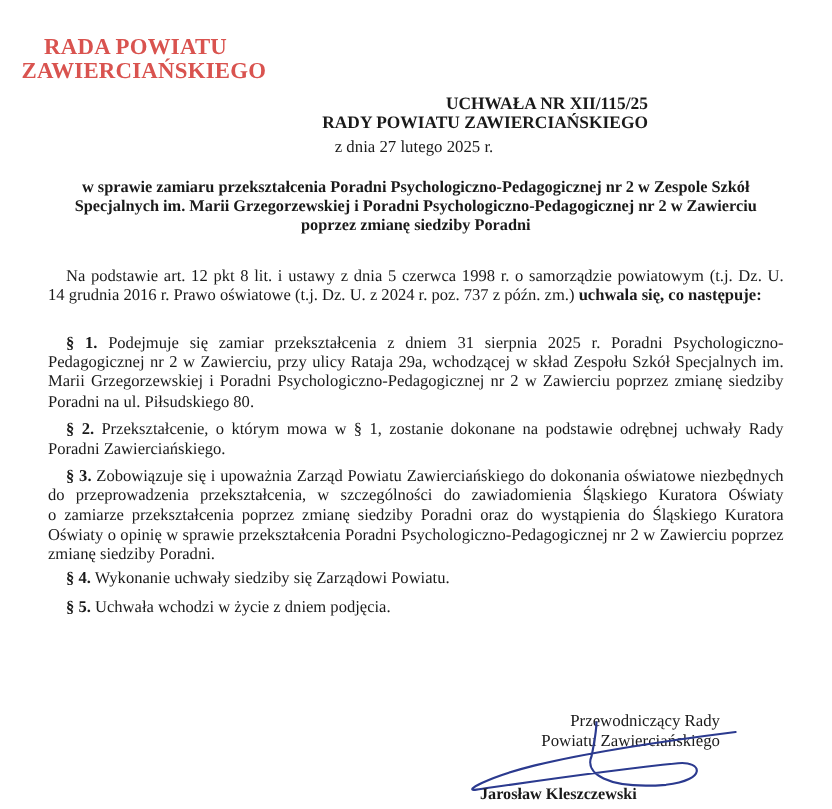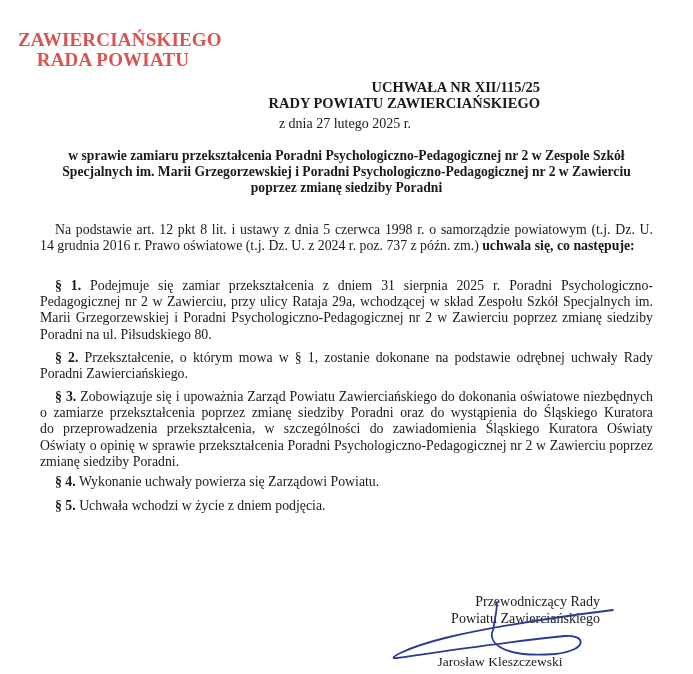--- a/index.html
+++ b/index.html
@@ -22,29 +22,29 @@
     font-weight: bold; font-size: 13.6px; line-height: 16px;
   }
   .para {
     left: 40px; width: 613px; font-size: 13.8px; line-height: 16.2px;
   }
   .line { display: block; text-align: justify; text-align-last: justify; white-space: nowrap; }
   .line.last { text-align-last: left; }
   .indent { padding-left: 15px; }
   b { font-weight: bold; }
   .sig { left: 400px; top: 593px; width: 200px; text-align: right; font-size: 14px; line-height: 17px; }
-  .signame { left: 400px; top: 654px; width: 200px; text-align: center; font-size: 13.5px; font-weight: normal; }
+  .signame { left: 400px; top: 654px; width: 200px; font-size: 13.5px; font-weight: bold; }
   .signature { left: 385px; top: 600px; }
 </style>
 </head>
 <body>
 
 <div class="abs stamp">
+  <div>RADA POWIATU</div>
   <div>ZAWIERCIAŃSKIEGO</div>
-  <div>RADA POWIATU</div>
 </div>
 
 <div class="abs title">
   <div>UCHWAŁA NR XII/115/25</div>
   <div>RADY POWIATU ZAWIERCIAŃSKIEGO</div>
 </div>
 
 <div class="abs date">z dnia 27 lutego 2025 r.</div>
 
 <div class="abs subject">
@@ -65,28 +65,28 @@
   <span class="line last">Poradni na ul. Piłsudskiego 80.</span>
 </div>
 
 <div class="abs para" style="top:350px;">
   <span class="line indent"><b>§ 2.</b> <span>Przekształcenie, o którym mowa w § 1, zostanie dokonane na podstawie odrębnej uchwały Rady</span></span>
   <span class="line last">Poradni Zawierciańskiego.</span>
 </div>
 
 <div class="abs para" style="top:389px;">
   <span class="line indent"><b>§ 3.</b> <span>Zobowiązuje się i upoważnia Zarząd Powiatu Zawierciańskiego do dokonania oświatowe niezbędnych</span></span>
+  <span class="line">do przeprowadzenia przekształcenia, w szczególności do zawiadomienia Śląskiego Kuratora Oświaty</span>
   <span class="line">o zamiarze przekształcenia poprzez zmianę siedziby Poradni oraz do wystąpienia do Śląskiego Kuratora</span>
-  <span class="line">do przeprowadzenia przekształcenia, w szczególności do zawiadomienia Śląskiego Kuratora Oświaty</span>
   <span class="line">Oświaty o opinię w sprawie przekształcenia Poradni Psychologiczno-Pedagogicznej nr 2 w Zawierciu poprzez</span>
   <span class="line last">zmianę siedziby Poradni.</span>
 </div>
 
 <div class="abs para" style="top:474px;">
-  <span class="line last indent"><b>§ 4.</b> <span>Wykonanie uchwały powierza się Zarządowi Powiatu.</span></span>
+  <span class="line last indent"><b>§ 4.</b> <span>Wykonanie uchwały siedziby się Zarządowi Powiatu.</span></span>
 </div>
 
 <div class="abs para" style="top:498px;">
   <span class="line last indent"><b>§ 5.</b> <span>Uchwała wchodzi w życie z dniem podjęcia.</span></span>
 </div>
 
 <div class="abs sig">
   <div>Przewodniczący Rady</div>
   <div>Powiatu Zawierciańskiego</div>
 </div>

